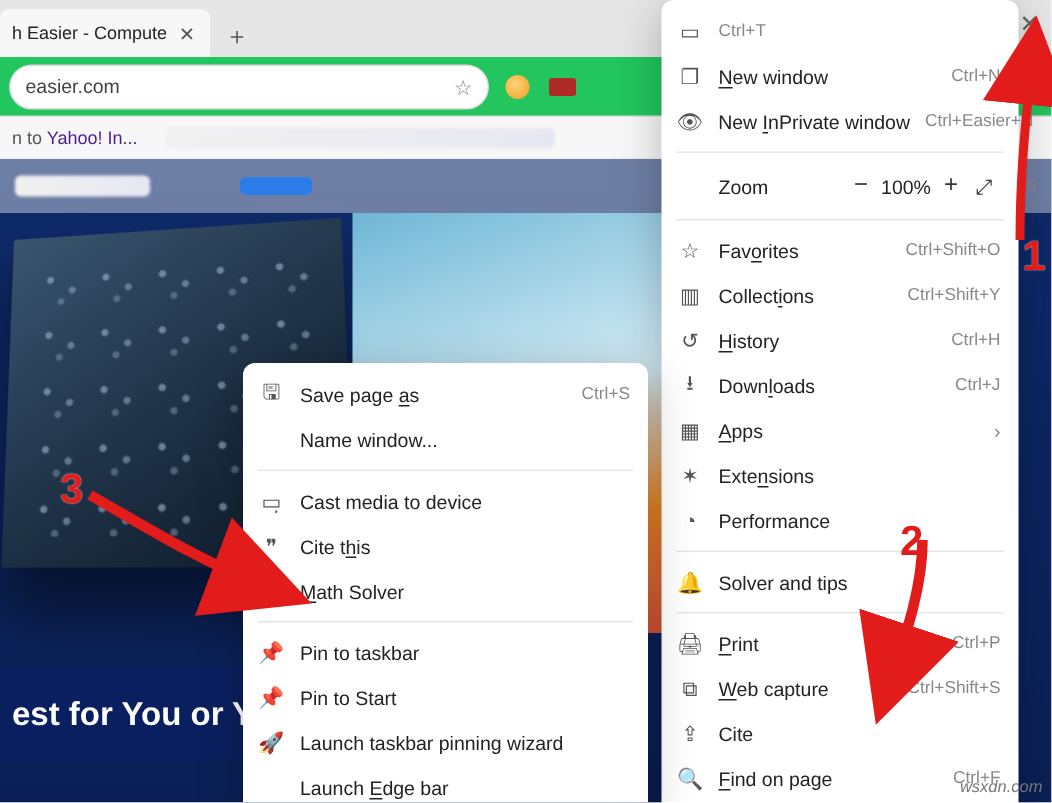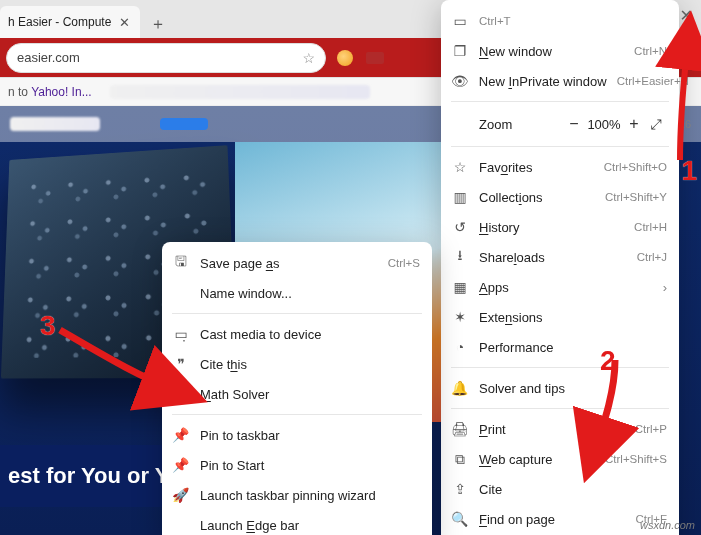--- a/index.html
+++ b/index.html
@@ -6,21 +6,21 @@
   html, body { margin:0; padding:0; width:701px; height:535px; font-family: "Segoe UI", Arial, sans-serif; font-size:13px; color:#222; overflow:hidden; background:#fff; }
   .root { position:relative; width:701px; height:535px; background:#f7f7f7; }
   
   .tabstrip { height:38px; background:#e6e6e6; display:flex; align-items:flex-end; padding-left:0; }
   .tab { background:#f7f7f7; border-top-left-radius:6px; border-top-right-radius:6px; height:32px; display:flex; align-items:center; padding:0 8px; margin-top:6px; max-width:140px; gap:6px; }
   .tab-title { white-space:nowrap; overflow:hidden; font-size:12px; }
   .tab-close { font-size:13px; color:#555; padding:0 2px; }
   .newtab { width:28px; height:28px; display:flex; align-items:center; justify-content:center; color:#555; font-size:16px; margin-left:4px; margin-top:6px;}
   .winctrl { position:absolute; top:6px; right:8px; font-size:16px; color:#666; }
   
-  .addr-row { height:40px; background:#b91c1c; display:flex; align-items:center; padding:4px 6px; gap:8px; border-bottom:1px solid #e2e2e2;}
+  .addr-row { height:40px; background:#22c55e; display:flex; align-items:center; padding:4px 6px; gap:8px; border-bottom:1px solid #e2e2e2;}
   .omnibox { flex:0 0 320px; height:30px; background:#fff; border:1px solid #ddd; border-radius:16px; display:flex; align-items:center; padding:0 10px; justify-content:space-between; }
   .omnibox-url { font-size:13px; color:#444; }
   .star { color:#888; font-size:14px; }
   .tbicon { width:22px; height:22px; display:flex; align-items:center; justify-content:center; }
   .orange-dot { width:16px; height:16px; border-radius:50%; background:radial-gradient(circle at 40% 40%, #ffd27a, #f0a020); }
   .red-rect { width:18px; height:12px; background:#b02a2a; border-radius:2px; }
   .ellipsis { position:absolute; top:45px; right:8px; font-size:18px; color:#555; letter-spacing:1px; }
   
   .bmrow { height:28px; display:flex; align-items:center; padding:0 8px; font-size:12px; color:#555; background:#f7f7f7; border-bottom:1px solid #eee;}
   .bm-link { color:#4c1d95; }
@@ -141,21 +141,21 @@
       <span class="lab"><span>Collect</span><u class="ul">i</u><span>ons</span></span>
       <span class="sc">Ctrl+Shift+Y</span>
     </div>
     <div class="mi">
       <span class="ic">↺</span>
       <span class="lab"><u class="ul">H</u><span>istory</span></span>
       <span class="sc">Ctrl+H</span>
     </div>
     <div class="mi">
       <span class="ic">⭳</span>
-      <span class="lab"><span>Share</span><u class="ul">l</u><span>oads</span></span>
+      <span class="lab"><span>Down</span><u class="ul">l</u><span>oads</span></span>
       <span class="sc">Ctrl+J</span>
     </div>
     <div class="mi">
       <span class="ic">▦</span>
       <span class="lab"><u class="ul">A</u><span>pps</span></span>
       <span class="chv">›</span>
     </div>
     <div class="mi">
       <span class="ic">✶</span>
       <span class="lab"><span>Exte</span><u class="ul">n</u><span>sions</span></span>

